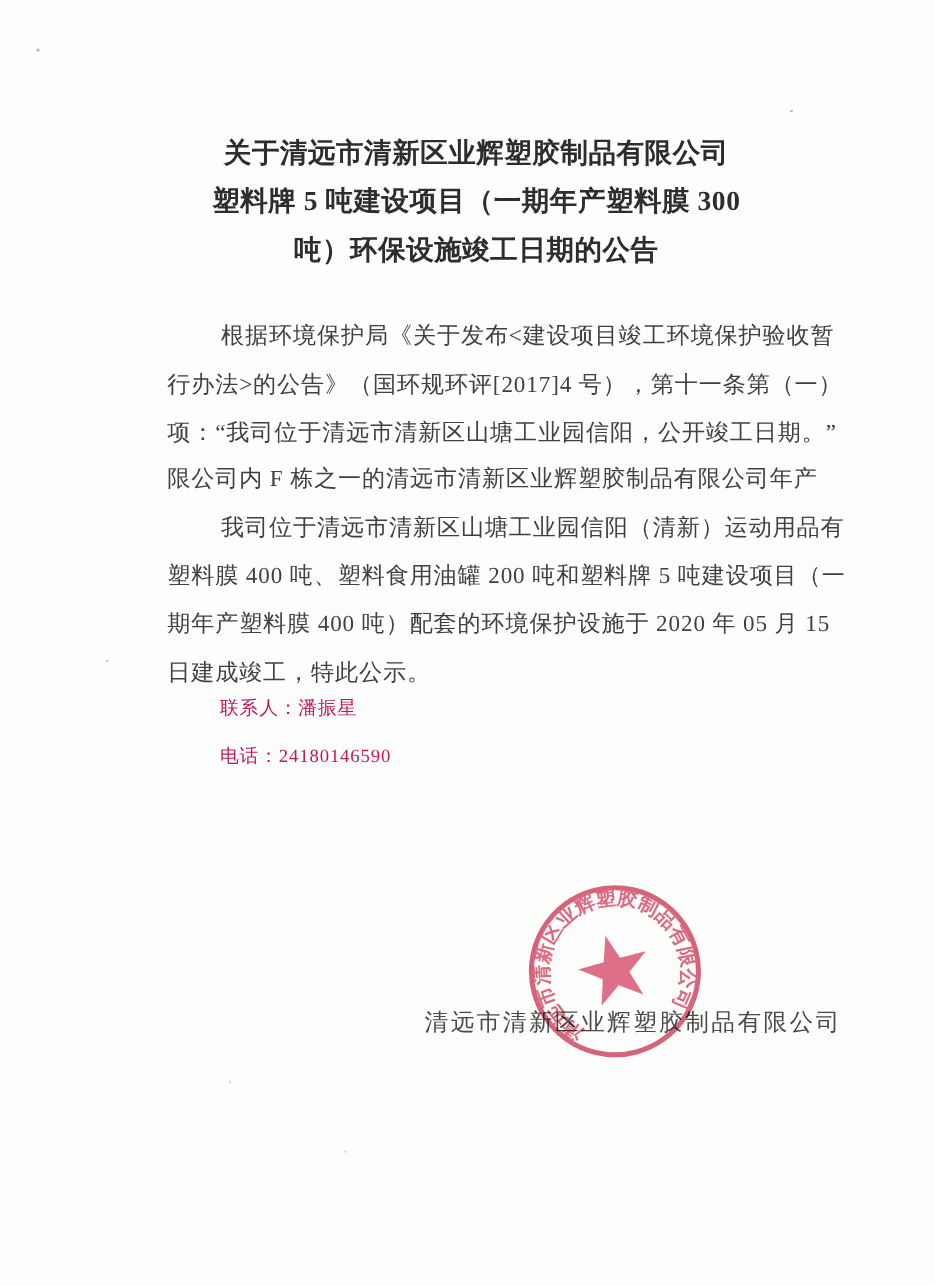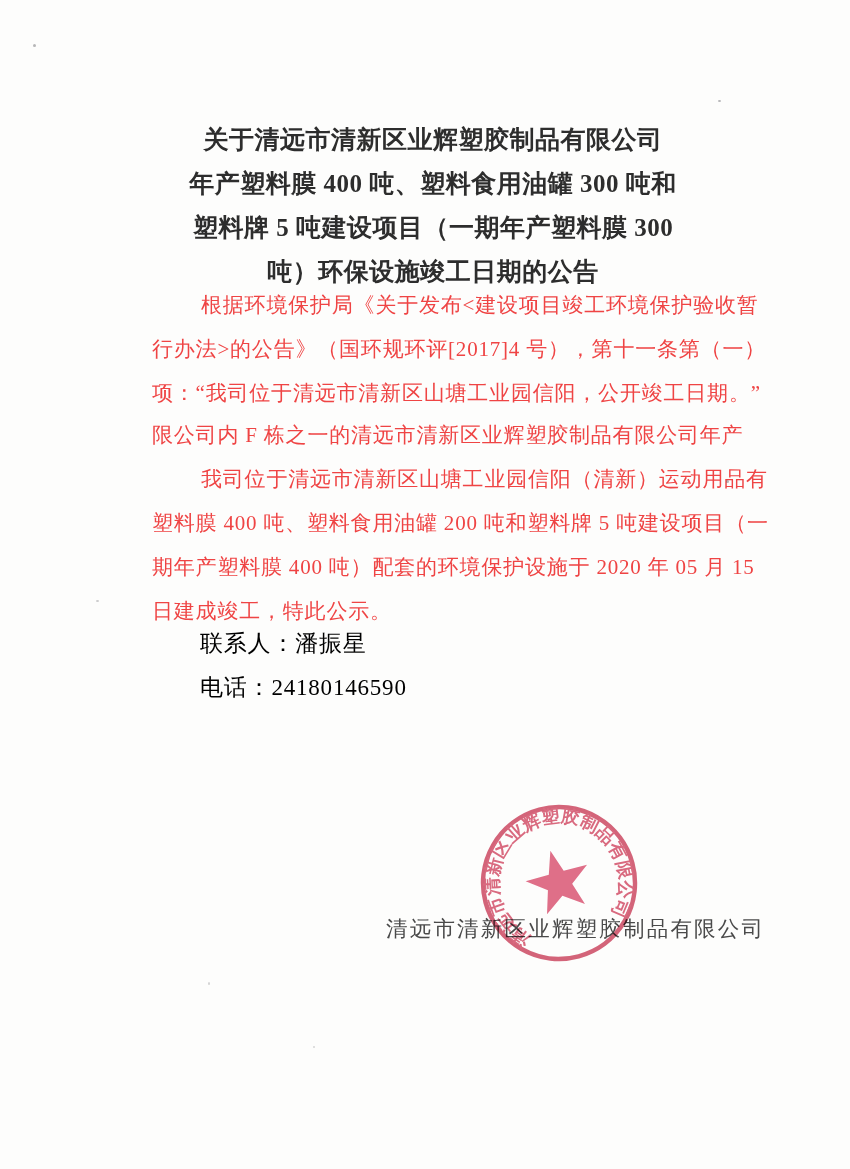--- a/index.html
+++ b/index.html
@@ -27,34 +27,34 @@
     letter-spacing: 0.5px;
   }
   .title-block .t-line { white-space: nowrap; }
   .body-para {
     position: absolute;
     left: 152px;
     width: 600px;
     font-size: 21px;
     line-height: 44px;
     letter-spacing: 0.8px;
-    color: #ef4444;
+    color: #404040;
   }
   .body-para .b-line { white-space: nowrap; }
   .body-para .indent { padding-left: 49px; }
   .para-1 { top: 283px; }
   .para-2 { top: 413px; }
   .contact-block {
     position: absolute;
     left: 200px;
     top: 622px;
-    font-size: 23px;
+    font-size: 17px;
     line-height: 44px;
     letter-spacing: 0.8px;
-    color: #000000;
+    color: #be185d;
   }
   .company-signature {
     position: absolute;
     left: 386px;
     top: 914px;
     font-size: 21.5px;
     letter-spacing: 2.2px;
     white-space: nowrap;
     color: #4a4a4a;
   }
@@ -79,21 +79,20 @@
   .sp5 { left: 208px; top: 982px; width: 2px; height: 3px; opacity: .6; }
   .sp6 { left: 313px; top: 1046px; width: 2px; height: 2px; opacity: .55; }
 </style>
 </head>
 <body>
 
 <div class="page">
 
   <div class="title-block">
     <div class="t-line">关于清远市清新区业辉塑胶制品有限公司</div>
-    <div class="t-line">年产塑料膜 400 吨、塑料食用油罐 300 吨和</div>
     <div class="t-line">塑料牌 5 吨建设项目（一期年产塑料膜 300</div>
     <div class="t-line">吨）环保设施竣工日期的公告</div>
   </div>
 
   <div class="body-para para-1">
     <div class="b-line indent">根据环境保护局《关于发布&lt;建设项目竣工环境保护验收暂</div>
     <div class="b-line">行办法&gt;的公告》（国环规环评[2017]4 号），第十一条第（一）</div>
     <div class="b-line">项：“我司位于清远市清新区山塘工业园信阳，公开竣工日期。”</div>
   </div>
 

